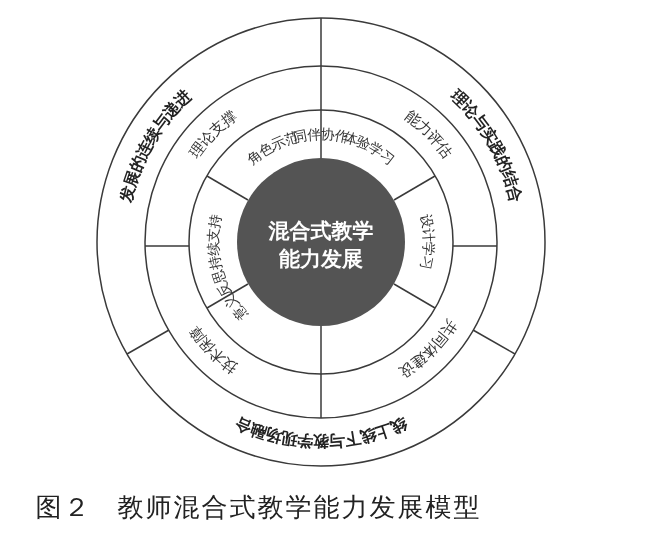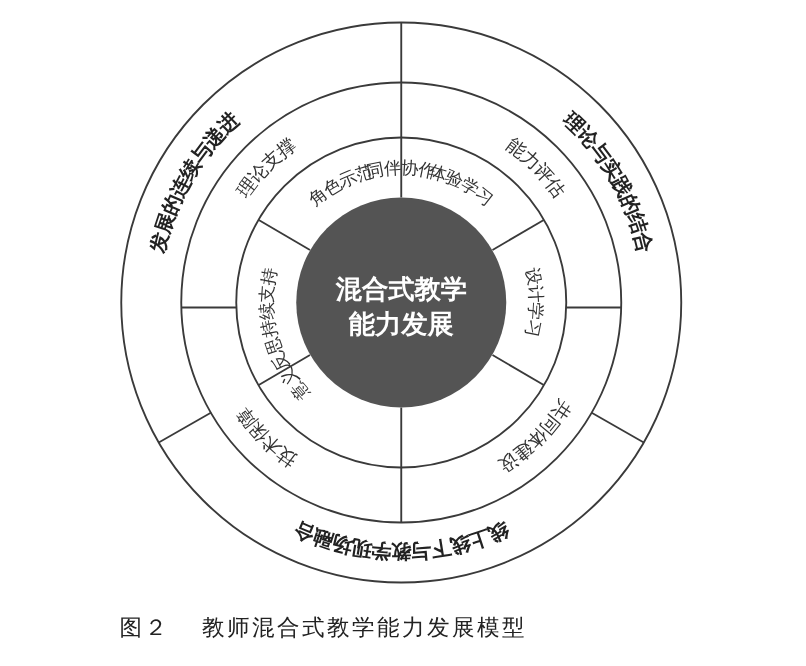--- a/index.html
+++ b/index.html
@@ -1,20 +1,20 @@
 <!DOCTYPE html>
 <html><head>
 <meta charset="utf-8">
 <style>
   html, body { margin:0; padding:0; background:#ffffff; }
   body { width:645px; height:533px; position:relative; overflow:hidden;
          font-family:"DejaVu Sans", sans-serif; }
   #diagram { position:absolute; left:0; top:0; width:645px; height:480px; }
   #caption { position:absolute; left:0; top:490px; width:517px; text-align:center;
-             font-family:"DejaVu Sans", sans-serif; font-size:18px; color:#222;
+             font-family:"DejaVu Sans", sans-serif; font-size:26px; color:#222;
              letter-spacing:2px; }
   #caption .num { margin-right:26px; }
   svg text { font-family:"DejaVu Sans", sans-serif; }
 </style>
 </head>
 <body>
 
 <div id="diagram">
 <svg width="645" height="480" viewBox="0 0 645 480" xmlns="http://www.w3.org/2000/svg">
   <defs>

